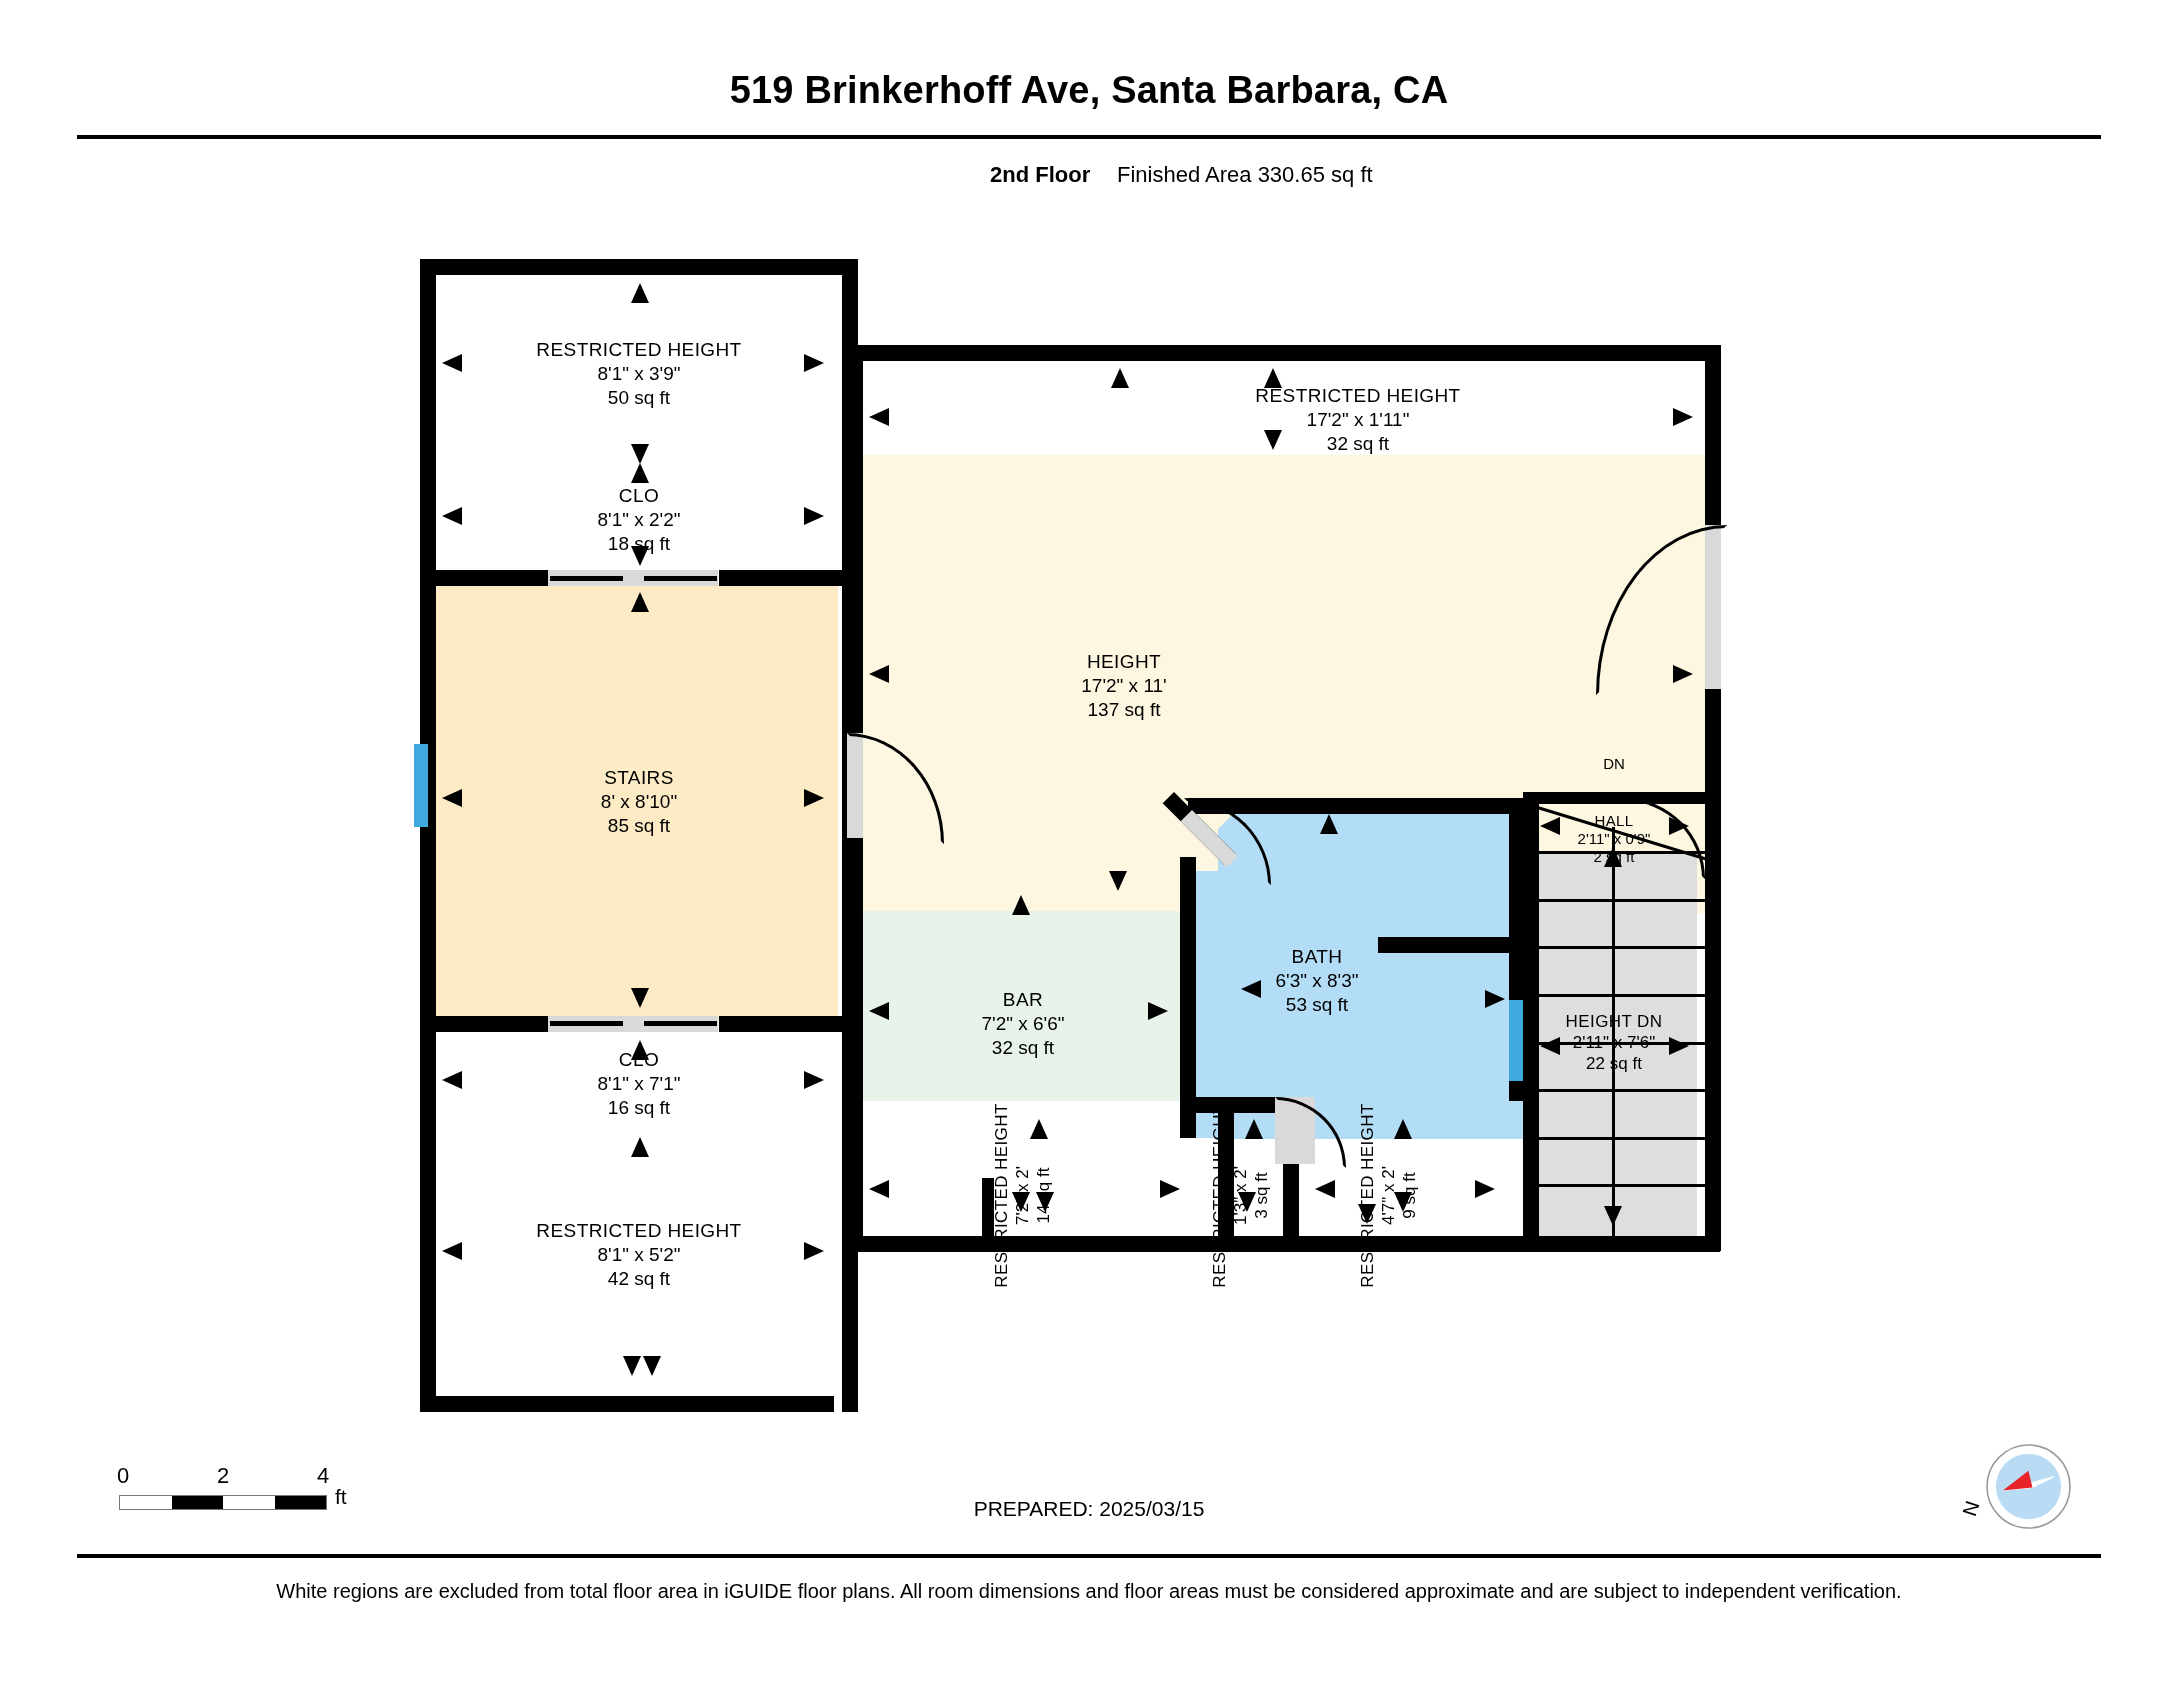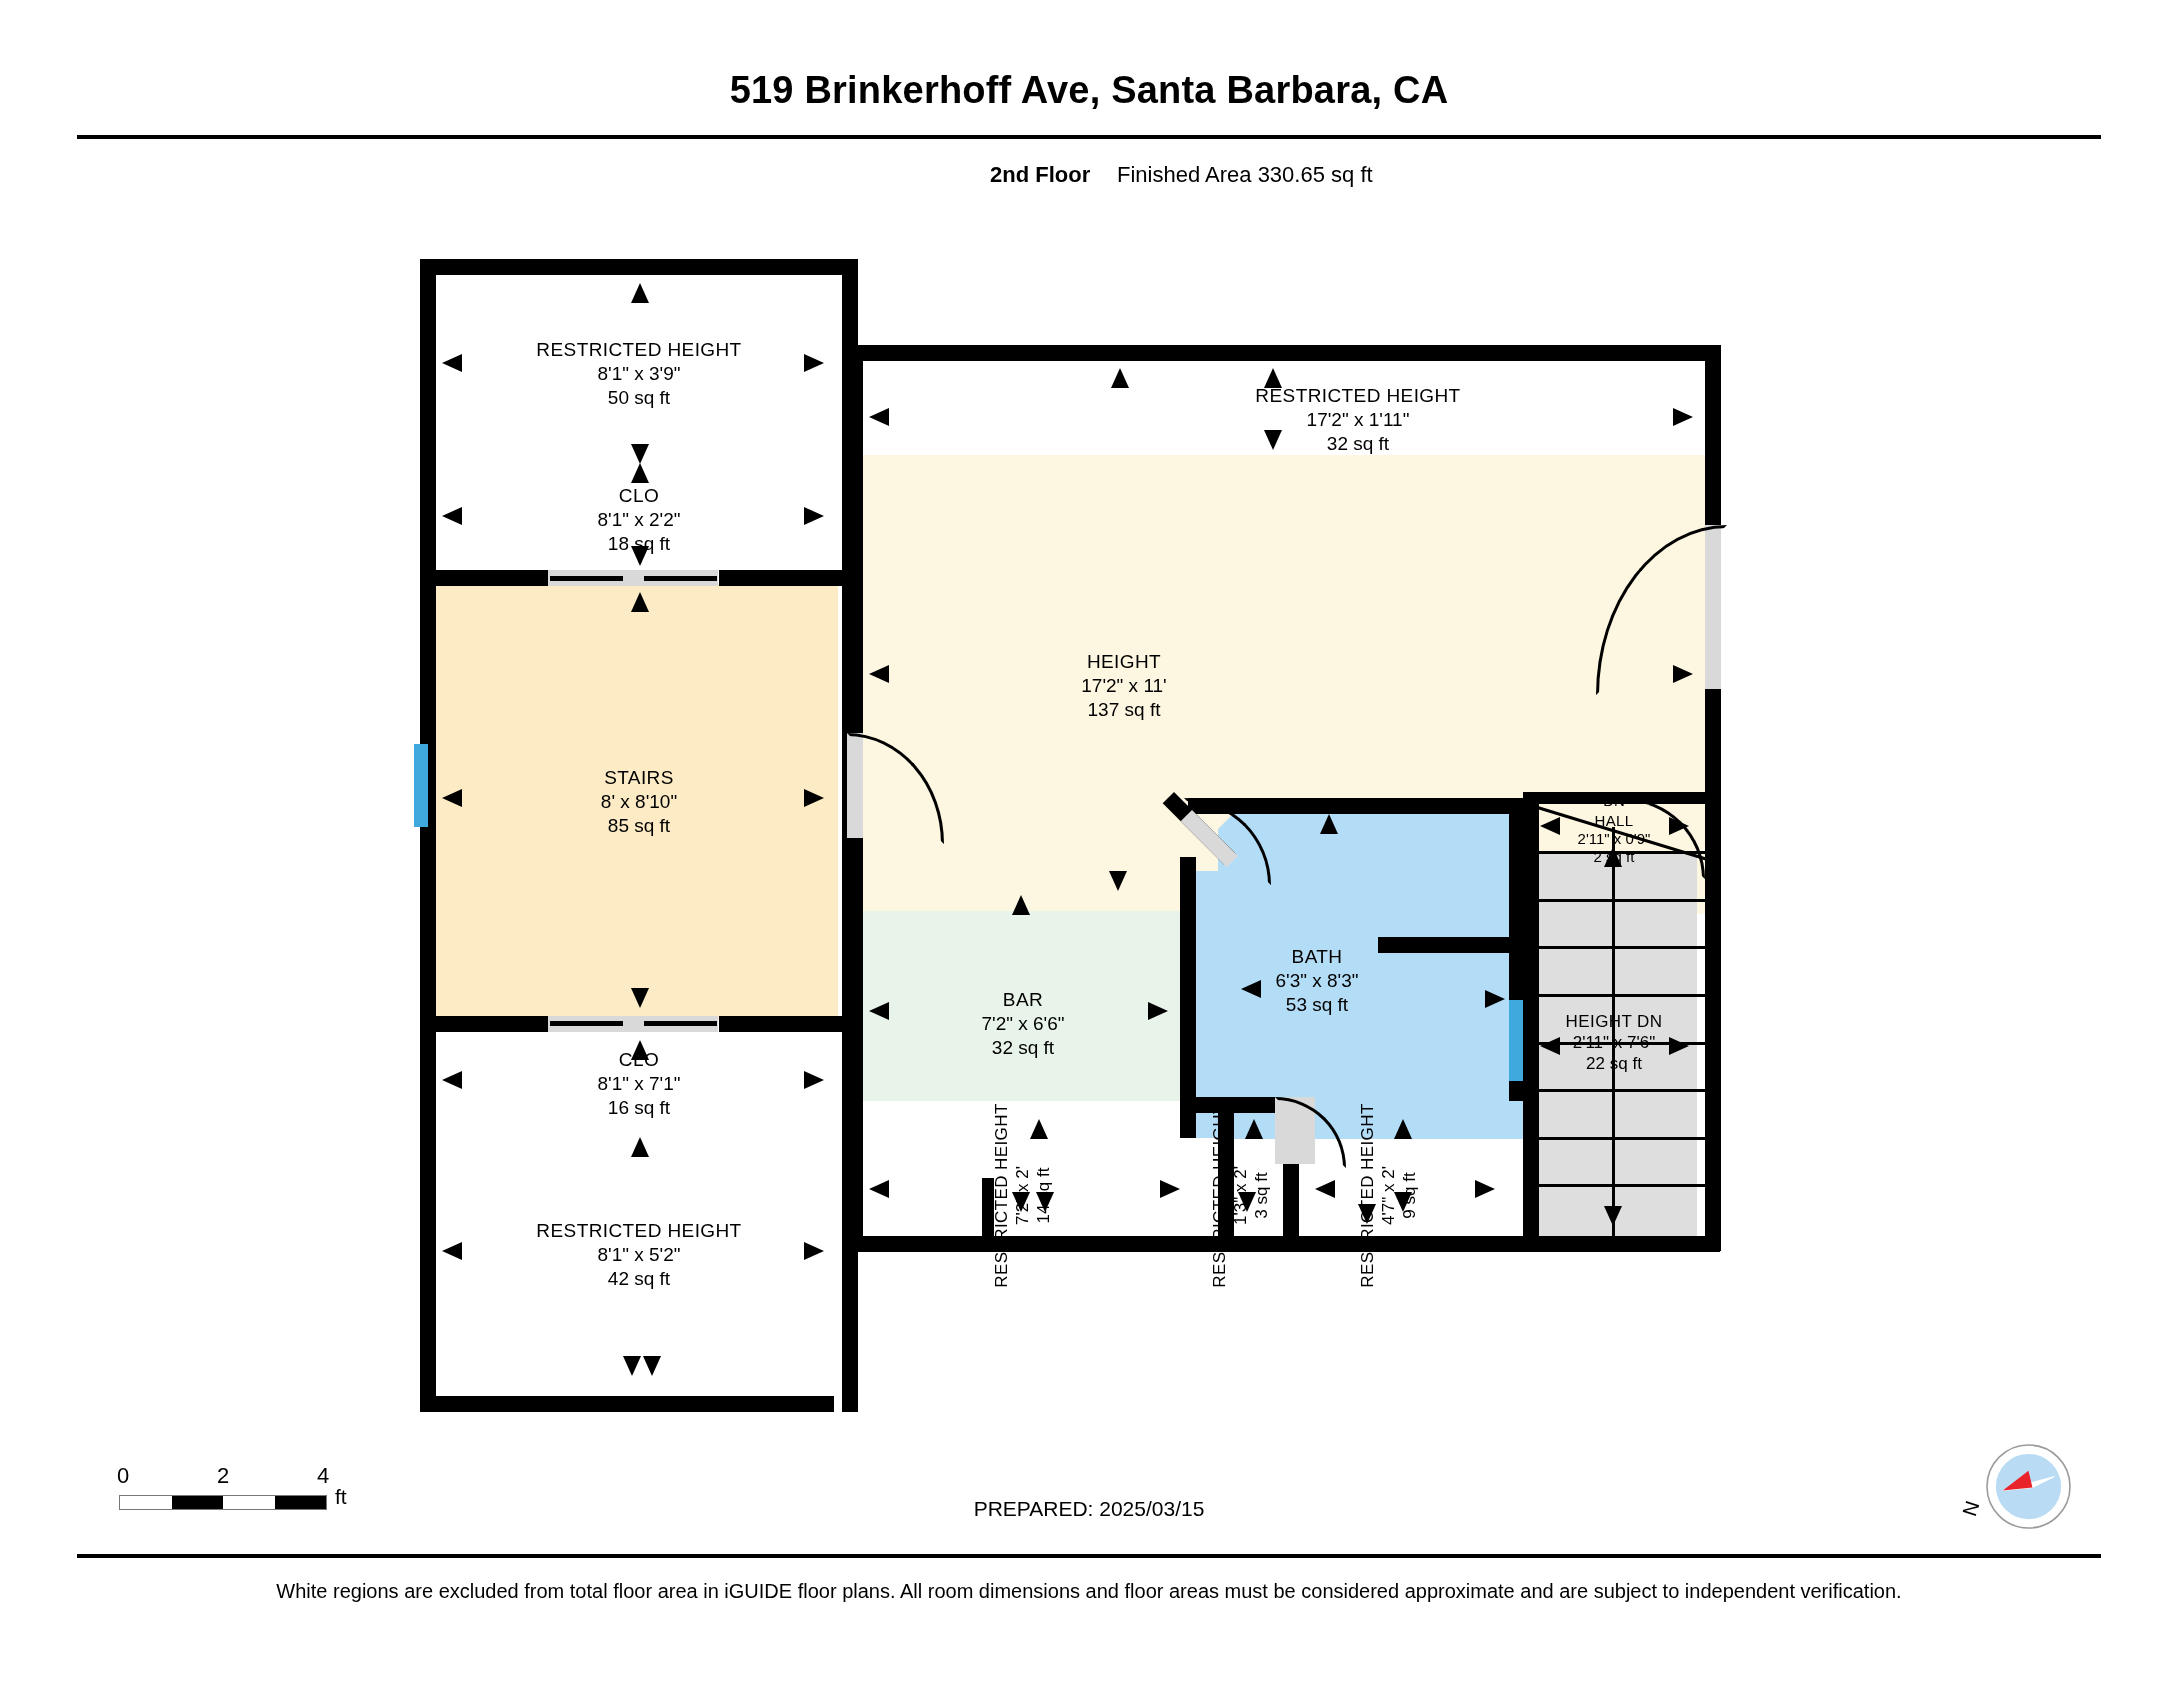--- a/index.html
+++ b/index.html
@@ -389,21 +389,21 @@
     <div>7'2" x 6'6"</div>
     <div>32 sq ft</div>
   </div>
 
   <div class="label" style="left:1317px; top:945px;">
     <div class="nm">BATH</div>
     <div>6'3" x 8'3"</div>
     <div>53 sq ft</div>
   </div>
 
-  <div class="label tiny" style="left:1614px; top:792px;">
+  <div class="label tiny" style="left:1614px; top:755px;">
     <div>DN</div>
   </div>
   <div class="label tiny" style="left:1614px; top:812px;">
     <div class="nm">HALL</div>
     <div>2'11" x 0'9"</div>
     <div>2 sq ft</div>
   </div>
 
   <div class="label small" style="left:1614px; top:1011px;">
     <div class="nm">HEIGHT DN</div>

